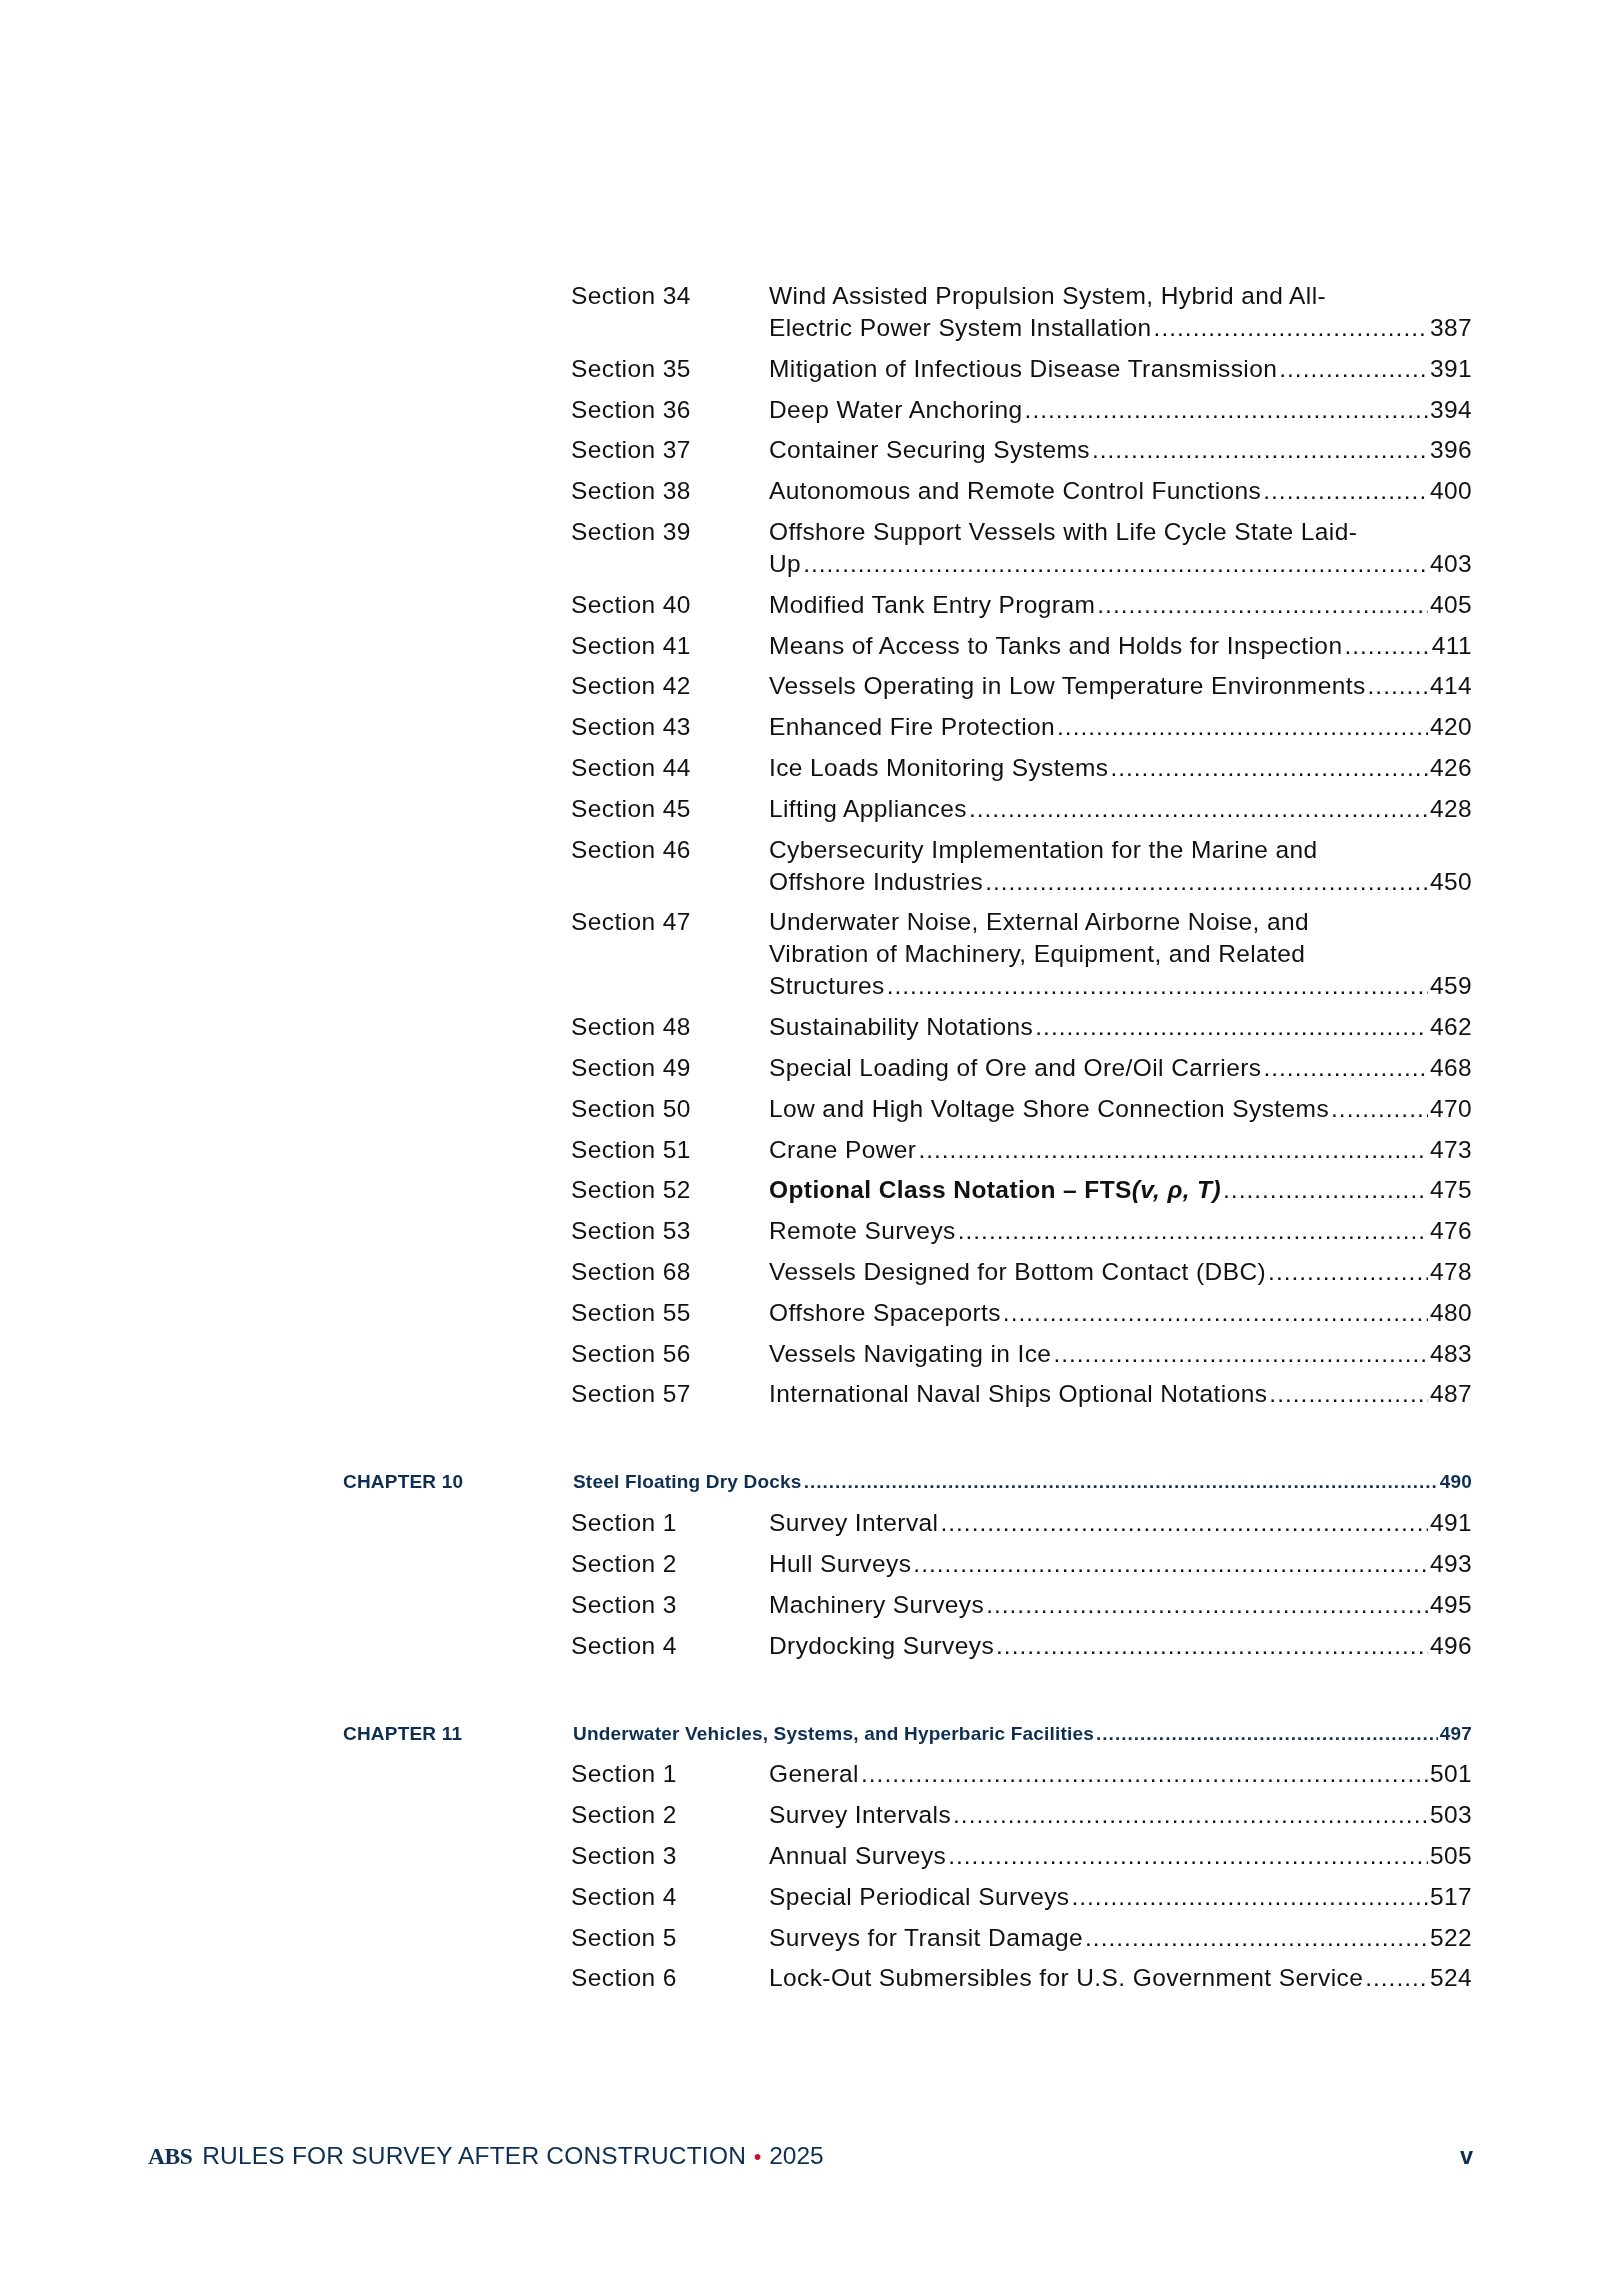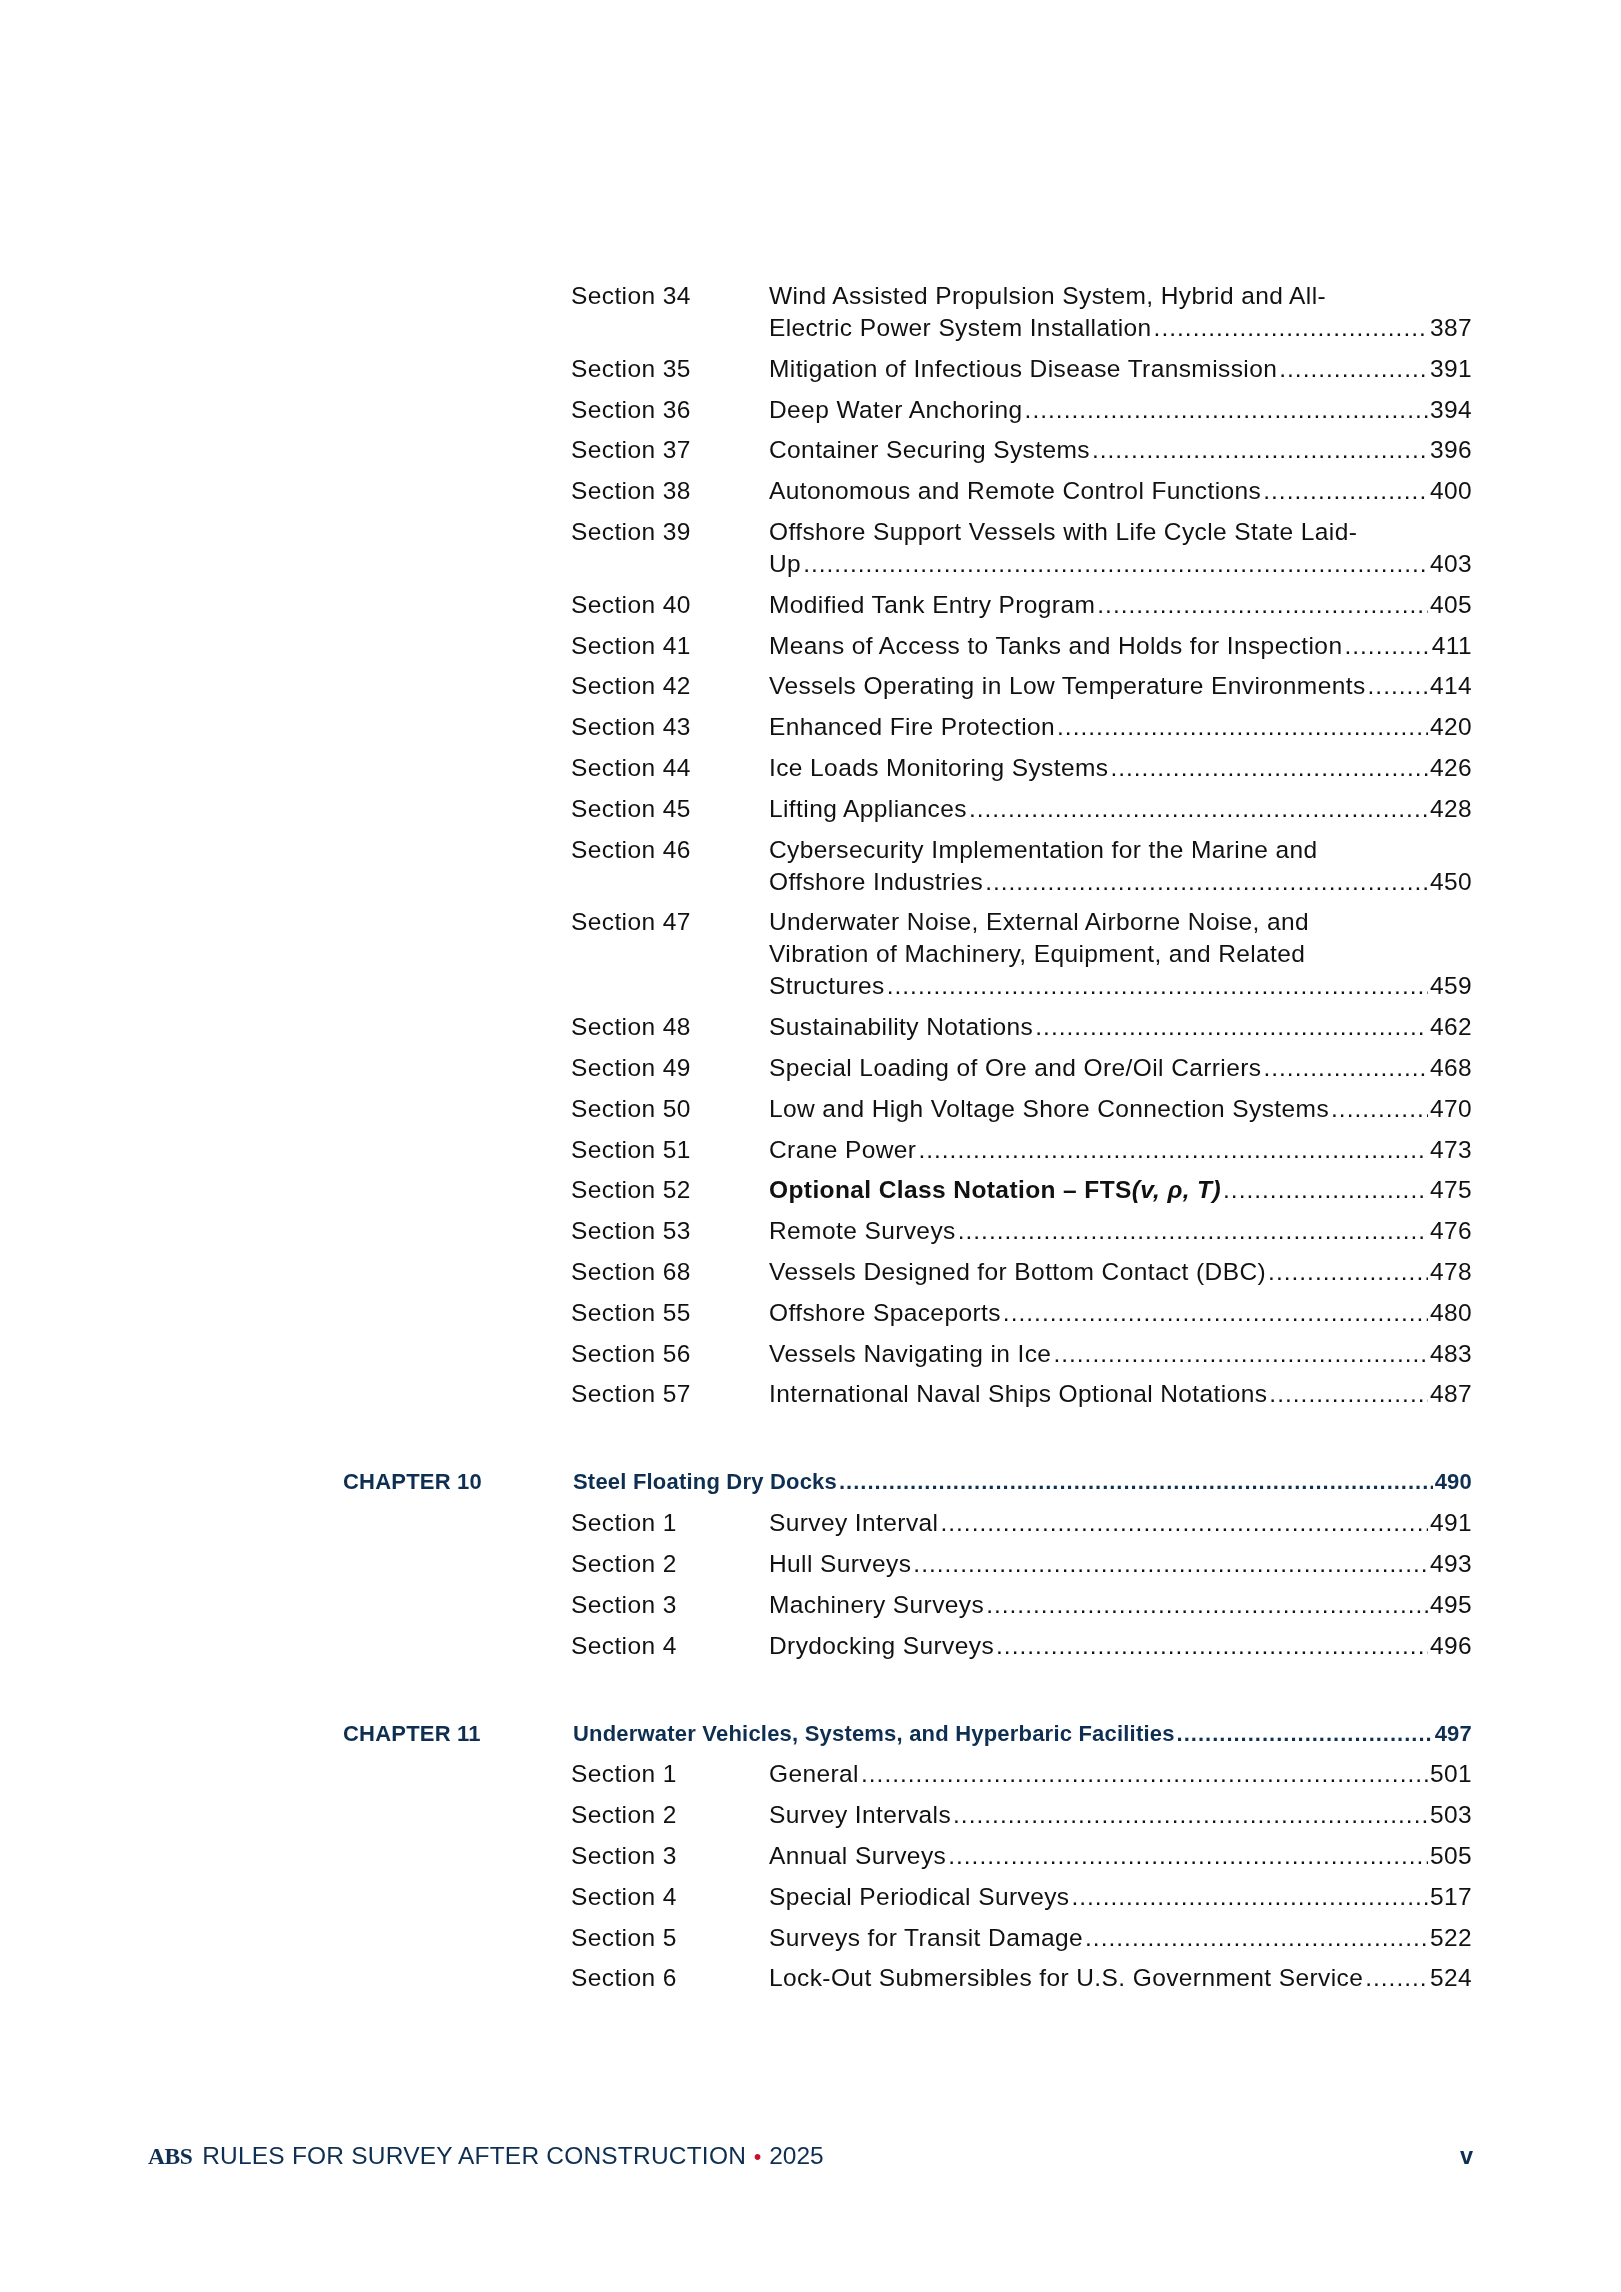--- a/index.html
+++ b/index.html
@@ -60,21 +60,21 @@
   }
   .lastline .dots::before {
     content: "........................................................................................................................................................................................................";
   }
   .lastline .page { flex: 0 0 auto; }
   .bold { font-weight: bold; }
   .bi { font-weight: bold; font-style: italic; }
 
   .chapter {
     position: relative;
-    font-size: 22px;
+    font-size: 19px;
     line-height: 32px;
     font-weight: bold;
     color: #0e2f52;
     margin-top: 56px;
     display: flex;
     letter-spacing: 0.2px;
   }
   .chapter .ch-label {
     position: absolute;
     left: 343px;

